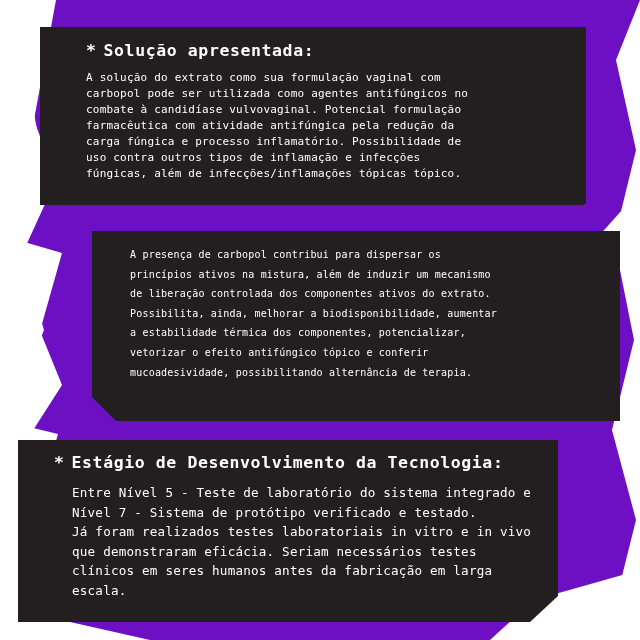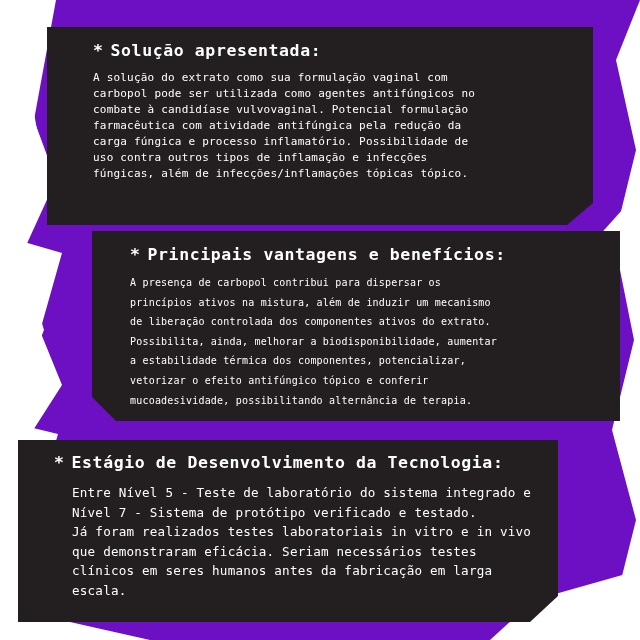--- a/index.html
+++ b/index.html
@@ -104,24 +104,24 @@
     font-weight: bold;
     letter-spacing: 0.6px;
     white-space: nowrap;
   }
   .card-body {
     white-space: pre-line;
   }
 
   
   #card-solution {
-    left: 47px;
+    left: 40px;
     top: 27px;
     width: 546px;
-    height: 198px;
+    height: 178px;
     padding: 14px 22px 0 46px;
     clip-path: polygon(0 0, 546px 0, 546px 176px, 520px 198px, 0 198px);
   }
   #card-solution .card-heading {
     font-size: 16.5px;
     margin: 0 0 10px 0;
   }
   #card-solution .card-body {
     font-size: 11px;
     line-height: 16px;
@@ -193,23 +193,20 @@
     <div class="card-body">A solução do extrato como sua formulação vaginal com
 carbopol pode ser utilizada como agentes antifúngicos no
 combate à candidíase vulvovaginal. Potencial formulação
 farmacêutica com atividade antifúngica pela redução da
 carga fúngica e processo inflamatório. Possibilidade de
 uso contra outros tipos de inflamação e infecções
 fúngicas, além de infecções/inflamações tópicas tópico.</div>
   </div>
 
   <div class="card" id="card-benefits">
-    <div class="card-heading">
-      <span class="star">*</span><span>Principais vantagens e benefícios:</span>
-    </div>
     <div class="card-body">A presença de carbopol contribui para dispersar os
 princípios ativos na mistura, além de induzir um mecanismo
 de liberação controlada dos componentes ativos do extrato.
 Possibilita, ainda, melhorar a biodisponibilidade, aumentar
 a estabilidade térmica dos componentes, potencializar,
 vetorizar o efeito antifúngico tópico e conferir
 mucoadesividade, possibilitando alternância de terapia.</div>
   </div>
 
   <div class="card" id="card-stage">

